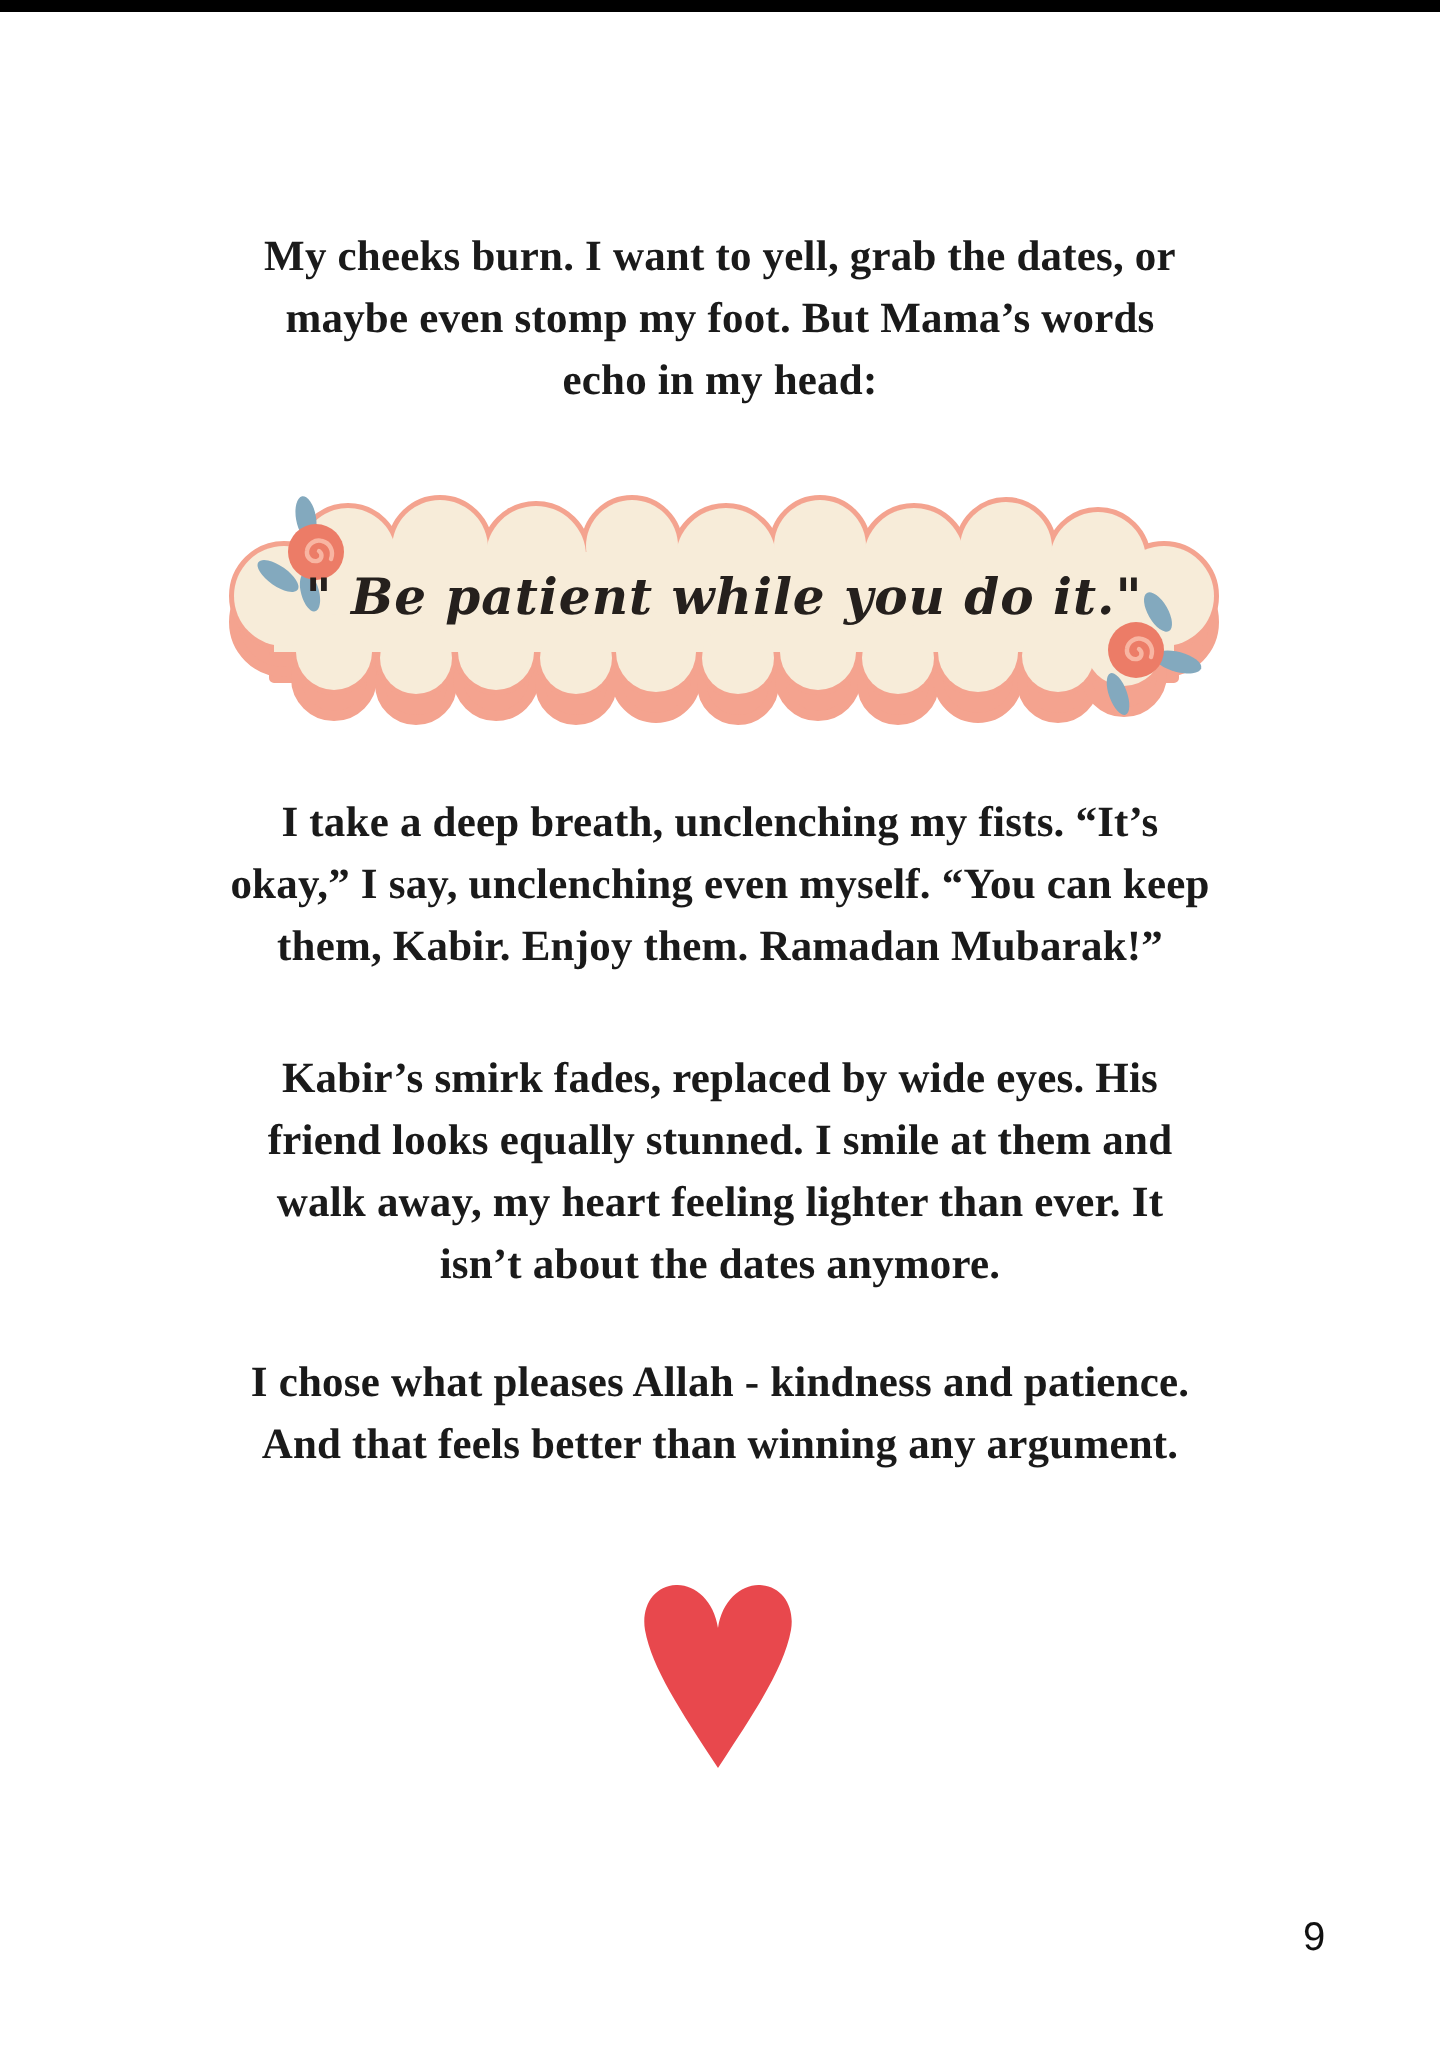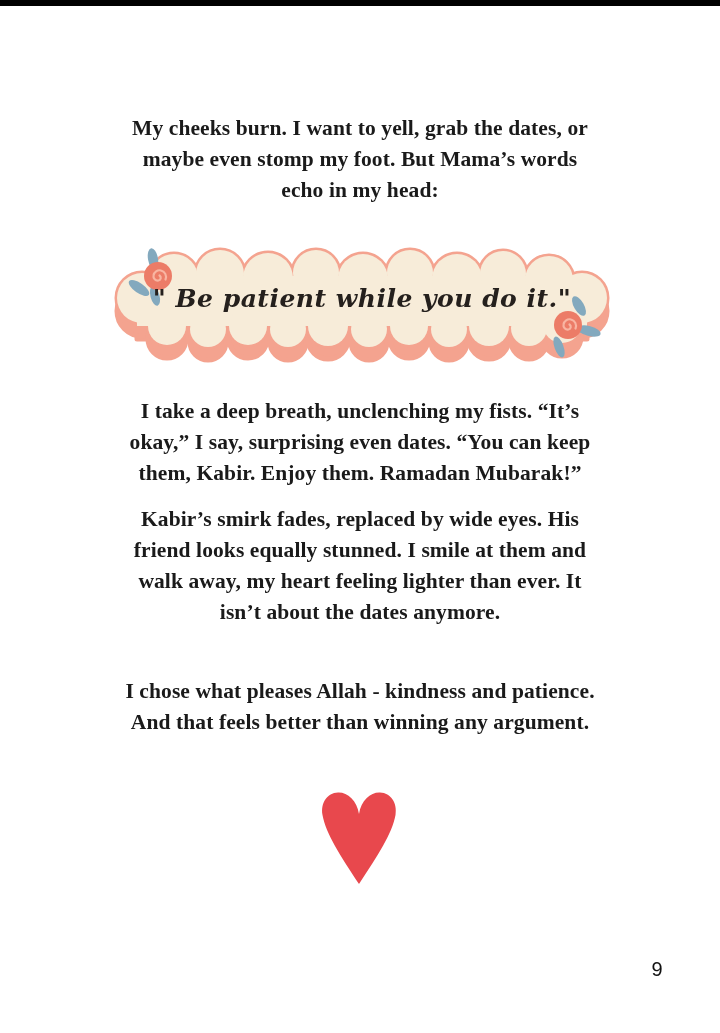--- a/index.html
+++ b/index.html
@@ -28,21 +28,21 @@
     text-align: center;
     white-space: pre-line;
     font-size: 21.5px;
     line-height: 31px;
     font-weight: 600;
     color: #1a1a1a;
     letter-spacing: 0.1px;
   }
   .para-1 { top: 113px; }
   .para-2 { top: 396px; }
-  .para-3 { top: 504px; }
+  .para-3 { top: 524px; }
   .para-4 { top: 676px; text-align: center; }
   .banner {
     position: absolute;
     left: 112px;
     top: 236px;
     width: 500px;
     height: 134px;
   }
   .banner svg { position: absolute; left: 0; top: 0; }
   .cloud-shadow, .cloud-outline {
@@ -154,21 +154,21 @@
           <ellipse rx="11" ry="4.5" transform="translate(447,111) rotate(70)"></ellipse>
         </g>
         <circle class="rose-head" cx="456" cy="89" r="14" fill="#ec7c67"></circle>
         <path class="rose-spiral" transform="translate(456,89)" d="M1.5,-0.5 C3.5,1 3,4 0.5,4.5 C-2.5,5 -5,2.5 -4.5,-0.5 C-4,-4 -0.5,-6.5 3,-5.5 C7,-4.5 9,-0.5 7.5,3.5"></path>
       </g>
     </svg>
     <div class="quote">" Be patient while you do it."</div>
   </div>
 
   <p class="para para-2">I take a deep breath, unclenching my fists. “It’s
-okay,” I say, surprising even dates. “You can keep
+okay,” I say, unclenching even myself. “You can keep
 them, Kabir. Enjoy them. Ramadan Mubarak!”</p>
   <p class="para para-3">Kabir’s smirk fades, replaced by wide eyes. His
 friend looks equally stunned. I smile at them and
 walk away, my heart feeling lighter than ever. It
 isn’t about the dates anymore.</p>
   <p class="para para-4">I chose what pleases Allah - kindness and patience.
 And that feels better than winning any argument.</p>
 
   <div class="heart-wrap">
     <svg width="82" height="104" viewBox="0 0 82 102">

